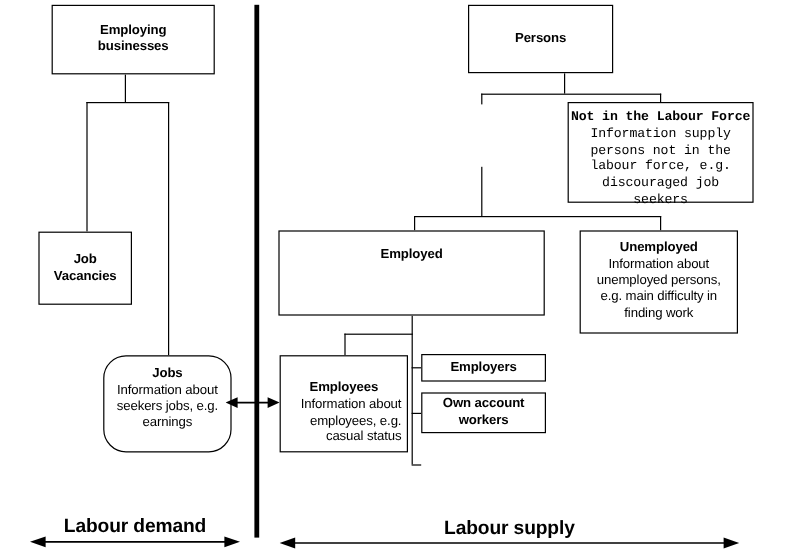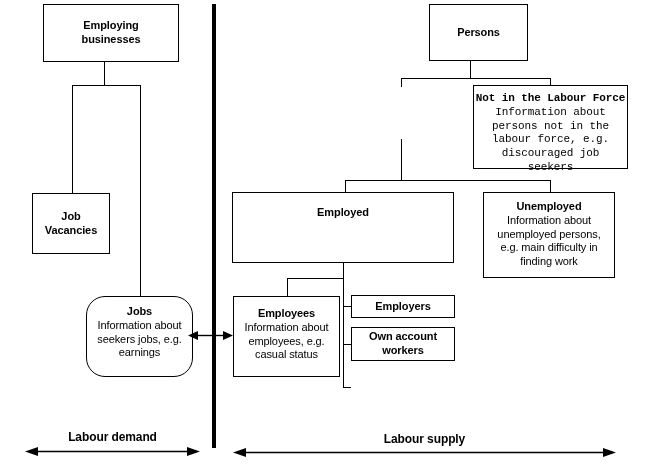--- a/index.html
+++ b/index.html
@@ -9,40 +9,40 @@
        display:flex;flex-direction:column;align-items:center;text-align:center;
        font-size:11px;line-height:1.25;letter-spacing:-0.1px;}
   .box.center{justify-content:center;}
   .box.top{justify-content:flex-start;}
   .t{font-weight:bold;}
   .b{font-weight:normal;}
   .lv{position:absolute;width:1px;background:#000;}
   .lh{position:absolute;height:1px;background:#000;}
   .divider{position:absolute;left:212px;top:4px;width:4px;height:444px;background:#000;}
   .arrow{position:absolute;}
-  .arrowlabel{position:absolute;font-weight:bold;font-size:12px;text-align:center;letter-spacing:-0.1px;}
+  .arrowlabel{position:absolute;font-weight:bold;font-size:16px;text-align:center;letter-spacing:-0.1px;}
 
   #employing{left:43px;top:4px;width:136px;height:58px;padding:0 14px;}
   #vacancies{left:32px;top:193px;width:78px;height:61px;padding:0 9px;}
   #jobs{left:86px;top:296px;width:107px;height:81px;padding-top:8px;border-radius:19px;}
-  #persons{left:429px;top:4px;width:99px;height:57px;}
+  #persons{left:390px;top:4px;width:121px;height:57px;}
   #ilf{left:337px;top:87px;width:130px;height:52px;}
   #nilf{left:473px;top:85px;width:155px;height:84px;padding-top:6px;font-family:Liberation Mono, monospace;}
   #employed{left:232px;top:192px;width:222px;height:71px;padding-top:13px;}
   #unemployed{left:483px;top:192px;width:132px;height:86px;padding-top:7px;}
-  #employees{left:233px;top:296px;width:107px;height:81px;padding-top:10px;}
+  #employees{left:233px;top:296px;width:107px;height:81px;padding-top:20px;}
   #employers{left:351px;top:295px;width:104px;height:23px;}
   #ownaccount{left:351px;top:327px;width:104px;height:34px;}
   #contributing{left:351px;top:371px;width:104px;height:34px;}
 
   #jobs .b{max-width:88px;}
   #employed .b{max-width:142px;}
   #nilf .b{max-width:132px;}
   #unemployed .b{max-width:118px;}
-  #employees .b{max-width:96px;}
+  #employees .b{max-width:96px;text-align:right;}
 </style>
 </head>
 <body>
 
 <div class="stage">
 
   <div class="divider"></div>
 
   <div class="lv" style="left:104px;top:62px;height:23px"></div>
   <div class="lh" style="left:72px;top:85px;width:69px"></div>
@@ -77,21 +77,21 @@
     <div class="b">Information about seekers jobs, e.g. earnings</div>
   </div>
 
   <div class="box center" id="persons">
     <div class="t">Persons</div>
   </div>
 
 
   <div class="box top" id="nilf">
     <div class="t">Not in the Labour Force</div>
-    <div class="b">Information about persons not in the labour force, e.g. discouraged job seekers</div>
+    <div class="b">Information supply persons not in the labour force, e.g. discouraged job seekers</div>
   </div>
 
   <div class="box top" id="employed">
     <div class="t">Employed</div>
   </div>
 
   <div class="box top" id="unemployed">
     <div class="t">Unemployed</div>
     <div class="b">Information about unemployed persons, e.g. main difficulty in finding work</div>
   </div>

